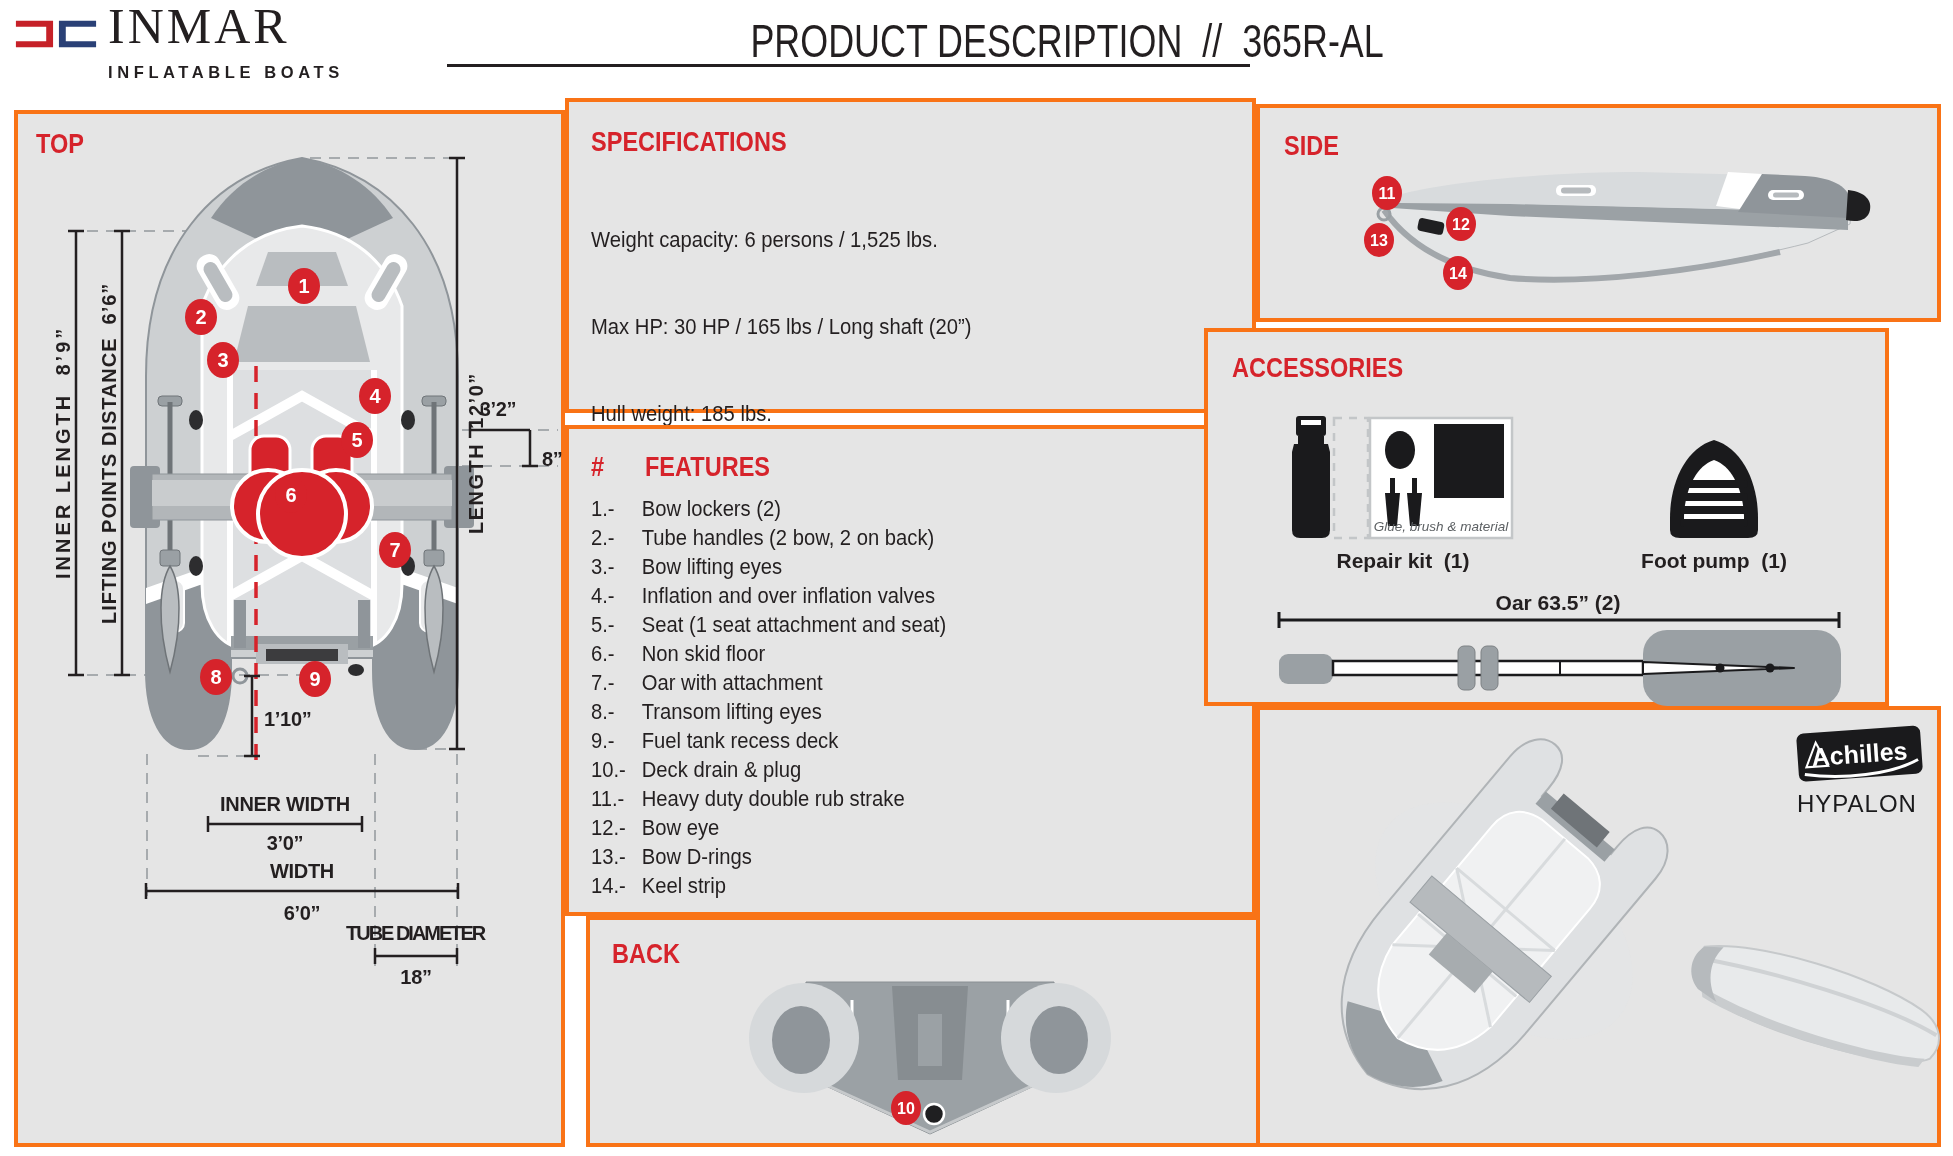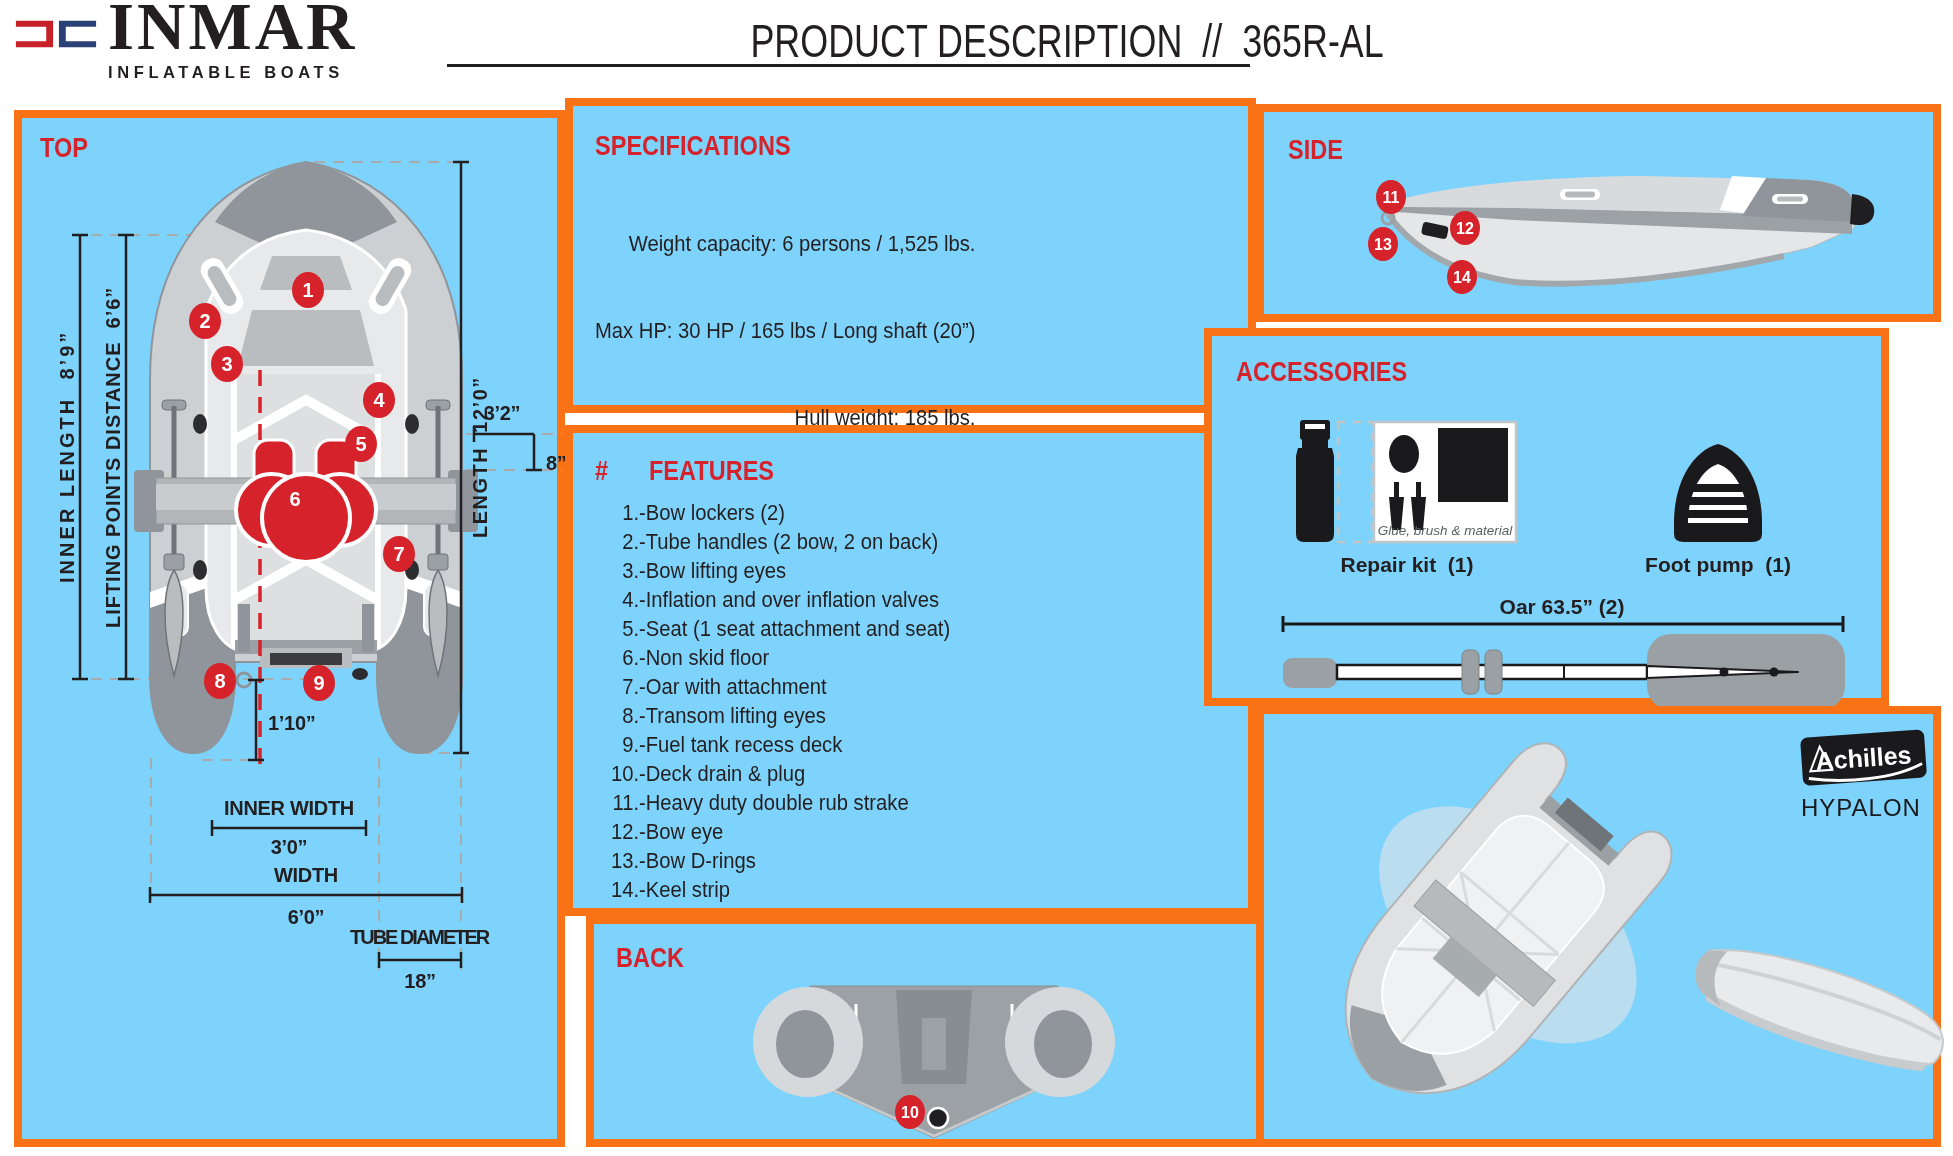--- a/index.html
+++ b/index.html
@@ -1,21 +1,21 @@
 <!DOCTYPE html>
 <html><head>
 <meta charset="utf-8">
 <style>
   html,body{margin:0;padding:0;background:#ffffff;}
   #page{position:relative;width:1953px;height:1156px;background:#fff;overflow:hidden;
         font-family:"Liberation Sans",sans-serif;color:#231f20;}
-  .box{position:absolute;border:8px solid #f97316;background:#7dd3fc;box-sizing:border-box;text-align:right;}
+  .box{position:absolute;border:4px solid #f97316;background:#e5e5e5;box-sizing:border-box;}
   .sec-label{position:absolute;color:#d6232b;font-weight:bold;font-size:28px;
              transform:scaleX(.84);transform-origin:left top;white-space:pre;}
-  .brand{font-family:"Liberation Serif",serif;font-weight:bold;font-size:67px;
+  .brand{font-family:"Liberation Serif",serif;font-weight:normal;font-size:50px;
          letter-spacing:3px;line-height:46px;transform:scaleY(1.02);transform-origin:left top;}
   .brand-sub{font-weight:bold;font-size:16.5px;letter-spacing:4.6px;margin-top:15px;}
   #title{position:absolute;left:680px;top:14px;width:640px;text-align:center;
          font-size:46px;font-weight:normal;transform:scaleX(.78);transform-origin:center top;
          white-space:pre;color:#231f20;}
   #title-rule{position:absolute;left:447px;top:64px;width:803px;height:3px;background:#231f20;}
   .spec-lines{position:absolute;left:22px;top:66px;font-size:21.5px;line-height:29px;
               transform:scaleX(.94);transform-origin:left top;white-space:pre;}
   .feat-list{position:absolute;left:22px;top:66px;font-size:21.5px;line-height:29px;
              transform:scaleX(.94);transform-origin:left top;}

